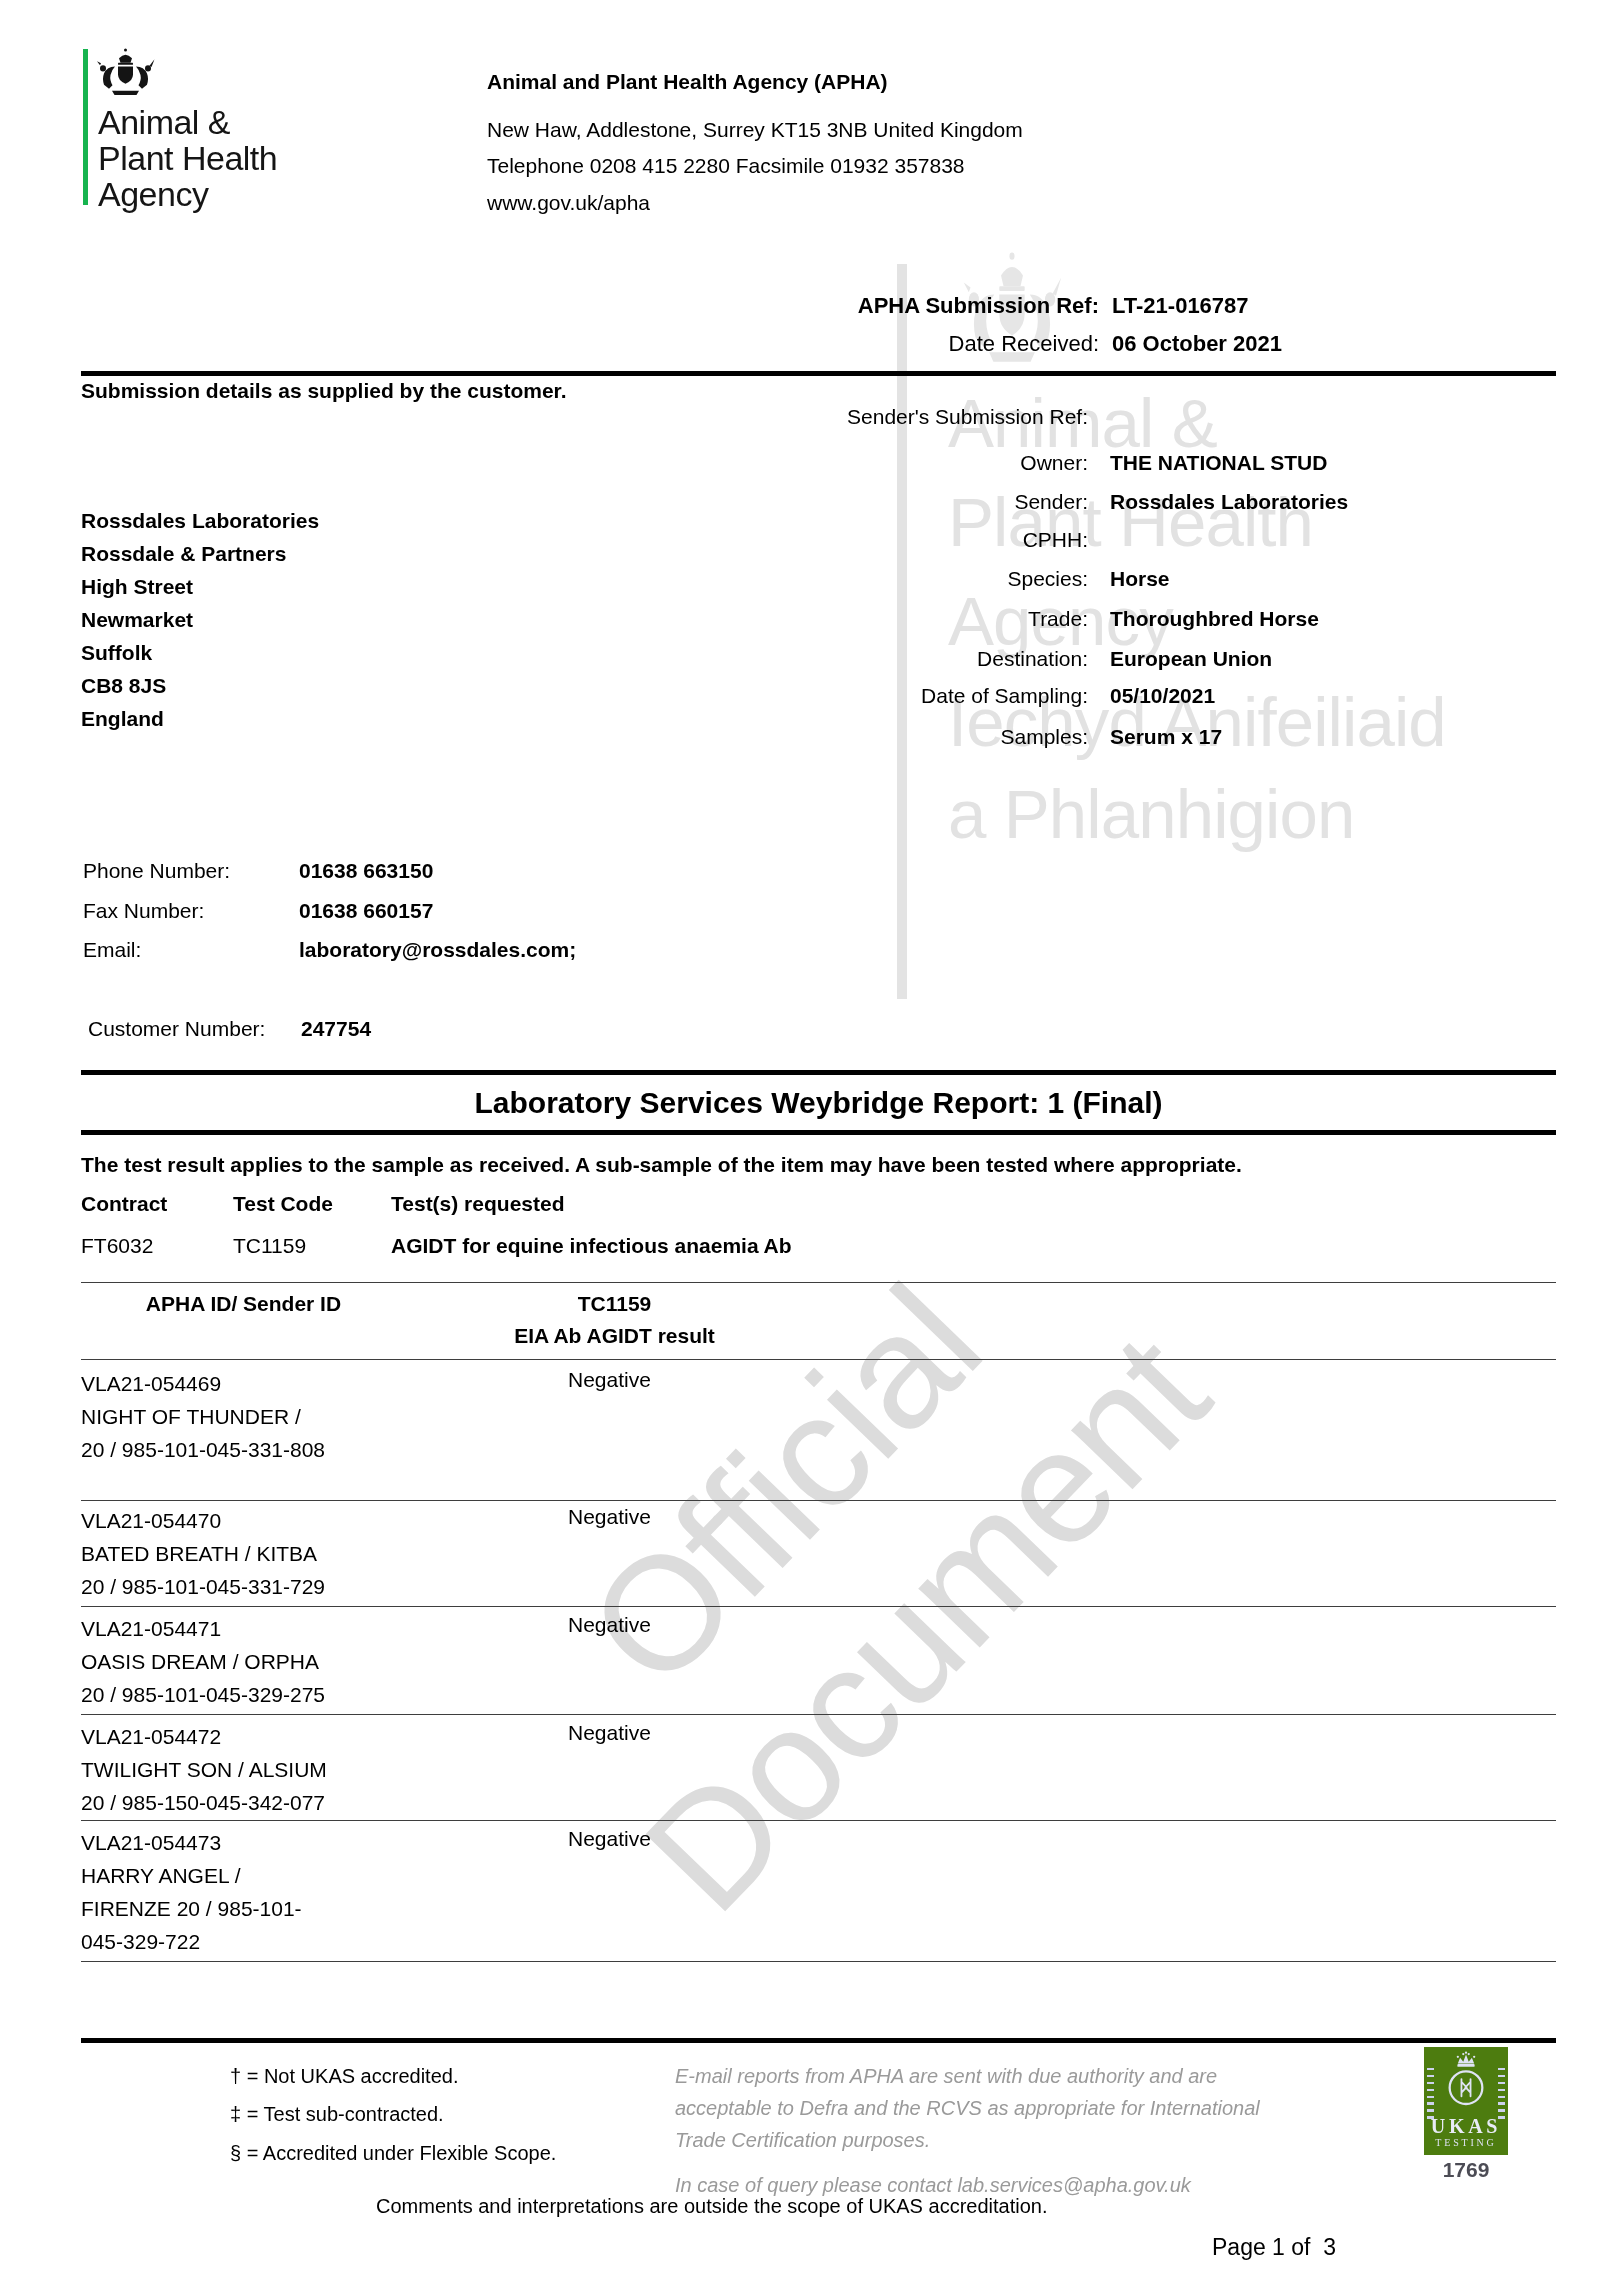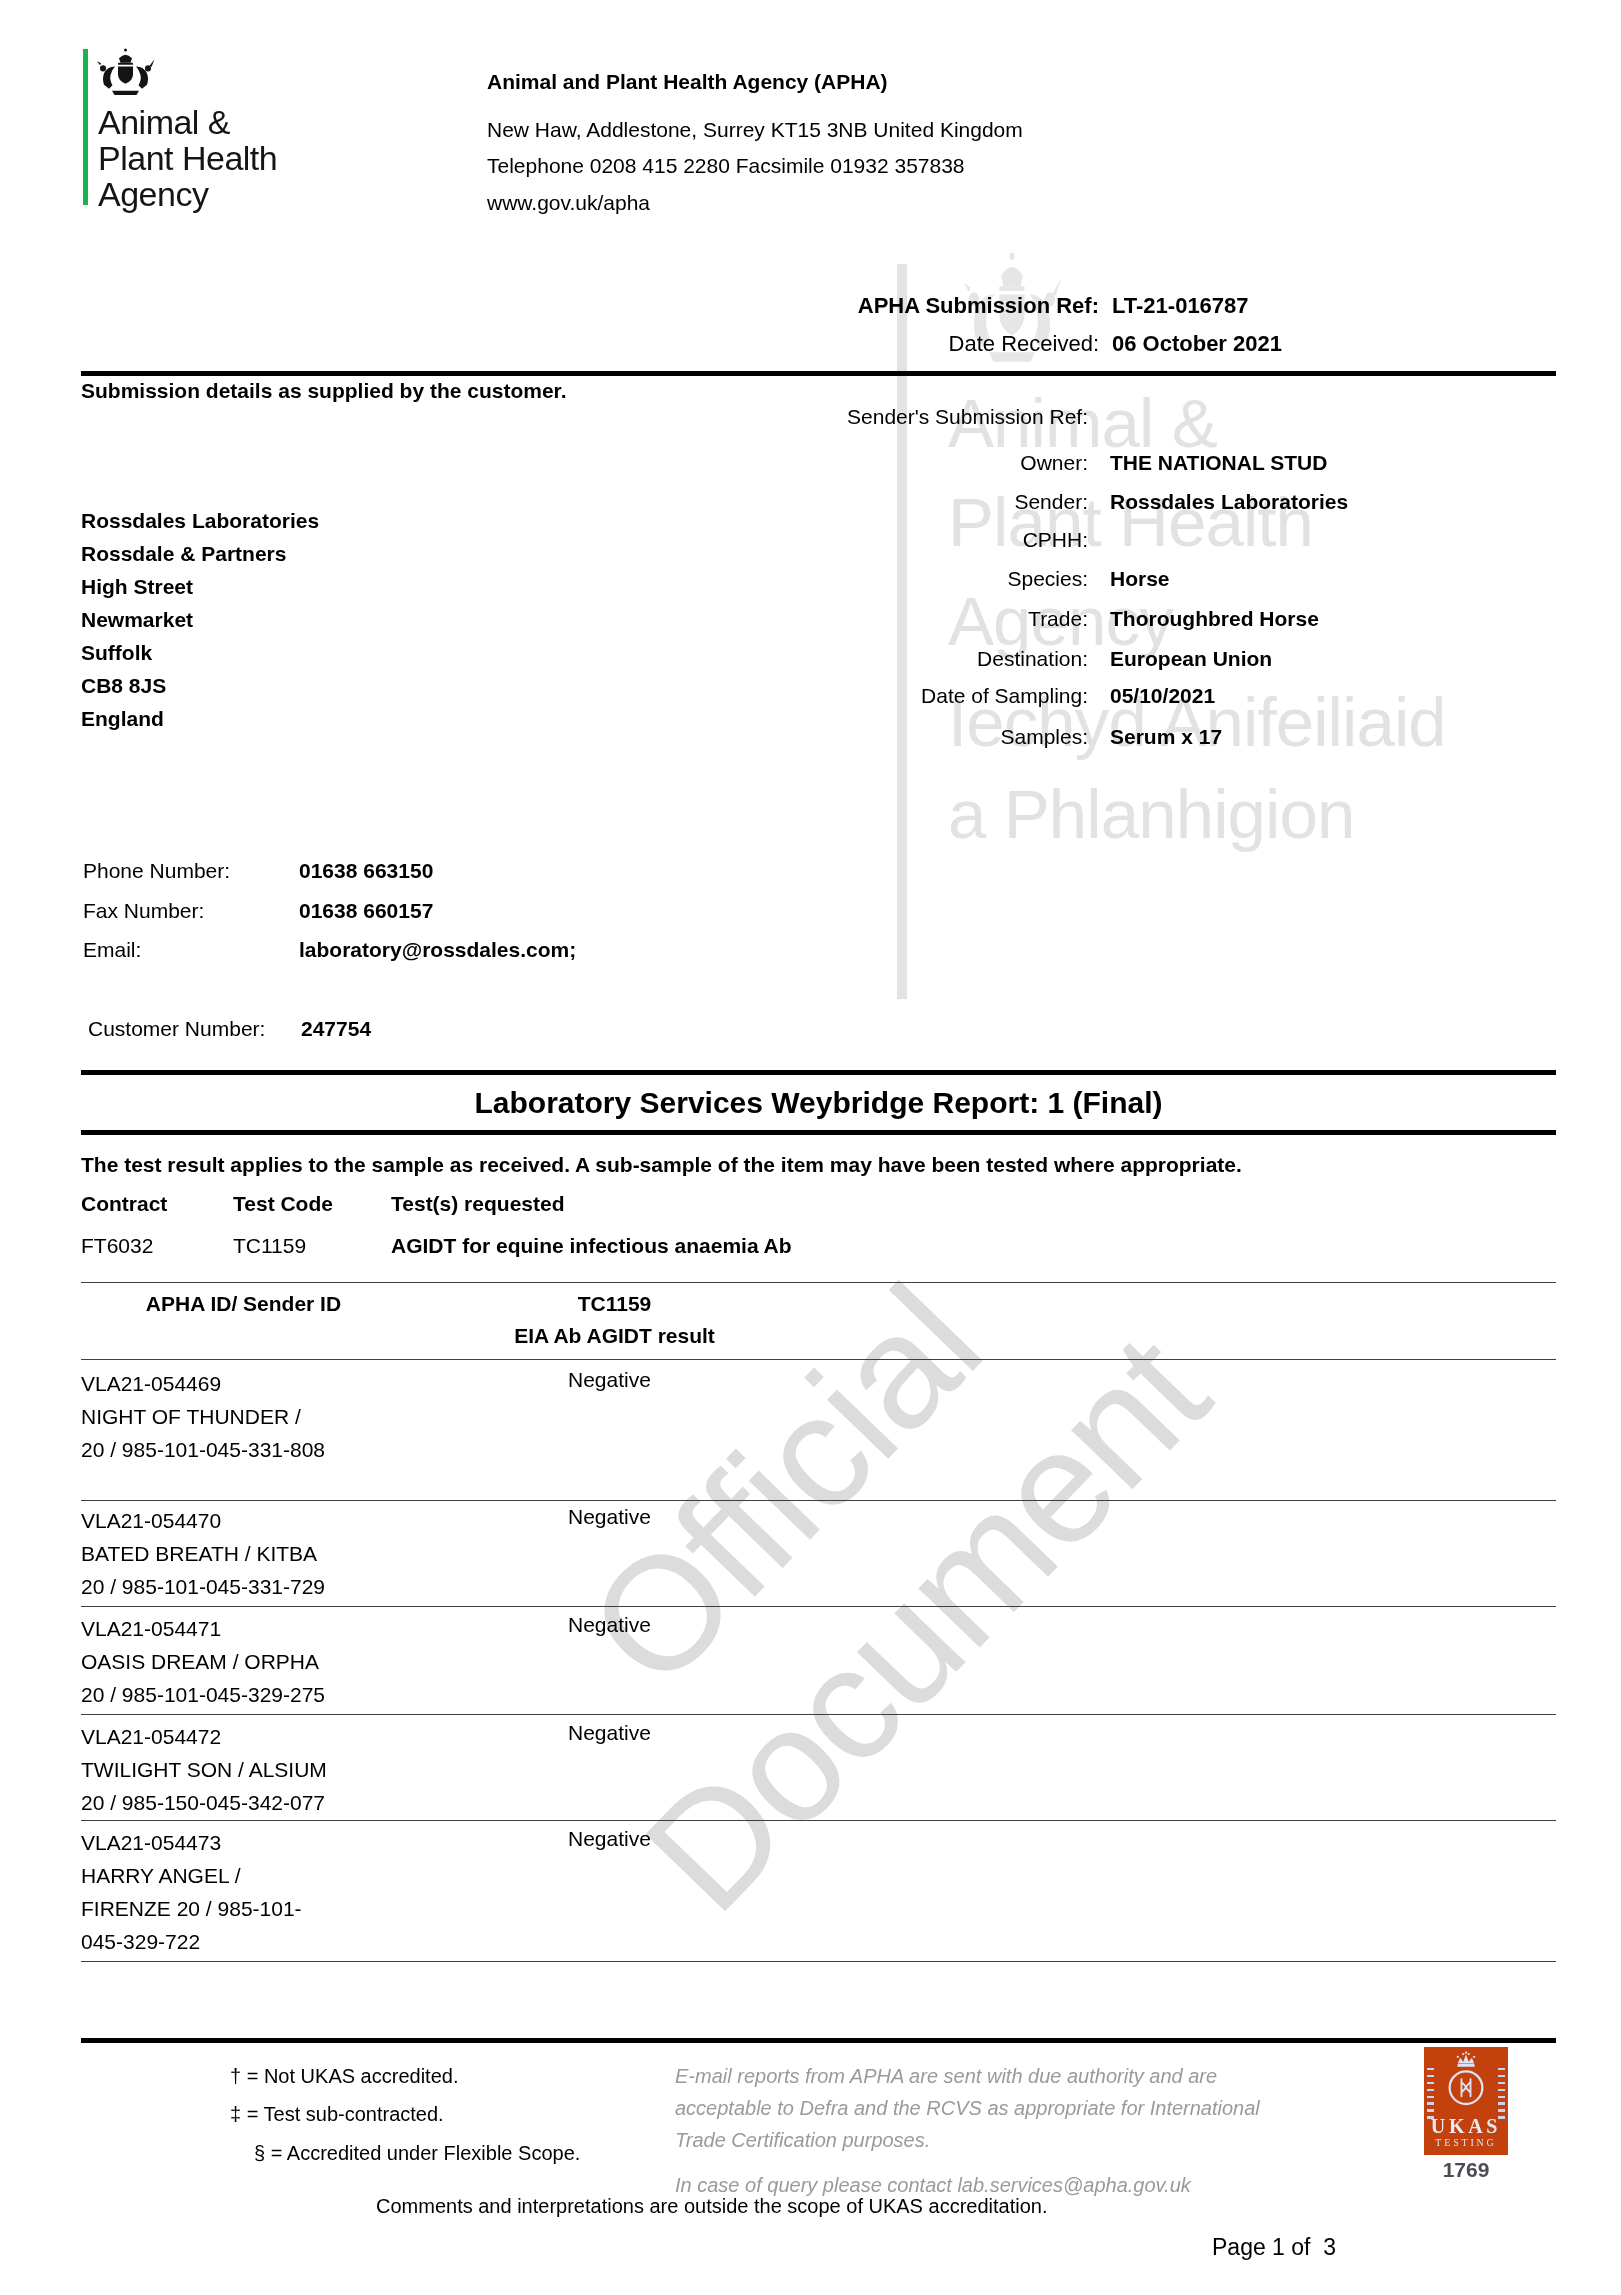--- a/index.html
+++ b/index.html
@@ -59,21 +59,21 @@
   .row-result{left:568px;}
 
   
   .footnote{left:230px;}
   .gray-italic{color:#9a9a9a; font-style:italic;}
   .email-notice{left:675px; top:2060px; font-size:20px; line-height:32px;}
   .query-notice{left:675px; top:2173px;}
   .comments-note{left:376px; top:2194px;}
   .page-num{left:1212px; top:2234px; font-size:23px; white-space:pre;}
 
-  .ukas-box{left:1424px; top:2047px; width:84px; height:108px; background:#c2410c; text-align:center;}
+  .ukas-box{left:1424px; top:2047px; width:84px; height:108px; background:#4d7c0f; text-align:center;}
   .ukas-emblem{position:absolute; left:50%; top:2.8px; transform:translateX(-50%); width:48px; height:59px;}
   .ukas-ticks{position:absolute; top:21px; width:7.3px; height:51px;
      background:repeating-linear-gradient(to bottom, #cdd3ee 0 2.3px, rgba(0,0,0,0) 2.3px 6.9px);}
   .ukas-ticks.l{left:2.8px;} .ukas-ticks.r{right:2.8px;}
   .ukas-name{position:absolute; left:0; right:0; top:68px; color:#e8ebf7; font-family:"Liberation Serif", serif;
      font-size:20px; letter-spacing:3.7px; font-weight:bold;}
   .ukas-type{position:absolute; left:0; right:0; top:90px; color:#dfe3f5; font-family:"Liberation Serif", serif;
      font-size:10px; letter-spacing:2.8px;}
   .ukas-num{left:1424px; top:2158px; width:84px; text-align:center; font-size:21px; font-weight:bold; color:#4c4c55;}
 
@@ -257,21 +257,21 @@
       <div>FIRENZE 20 / 985-101-</div>
       <div>045-329-722</div>
     </div>
     <div class="abs row-result t46" style="top:1826px;">Negative</div>
     <div class="abs rule thin" style="top:1961px;"></div>
 
     <div class="abs rule thick" style="top:2038px;"></div>
 
     <div class="abs footnote t44" style="top:2064px;">† = Not UKAS accredited.</div>
     <div class="abs footnote t44" style="top:2102px;">‡ = Test sub-contracted.</div>
-    <div class="abs footnote t44" style="top:2141px;margin-left:24px;">§ = Accredited under Flexible Scope.</div>
+    <div class="abs footnote t44" style="top:2141px;">§ = Accredited under Flexible Scope.</div>
 
     <div class="abs email-notice gray-italic">
       <div>E-mail reports from APHA are sent with due authority and are</div>
       <div>acceptable to Defra and the RCVS as appropriate for International</div>
       <div>Trade Certification purposes.</div>
     </div>
     <div class="abs query-notice gray-italic t44">In case of query please contact lab.services@apha.gov.uk</div>
 
     <div class="abs ukas-box">
       <svg class="ukas-emblem" viewBox="0 0 100 130">

